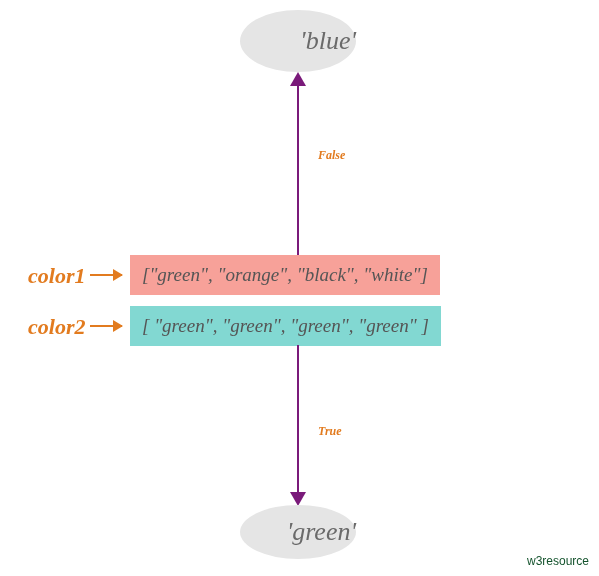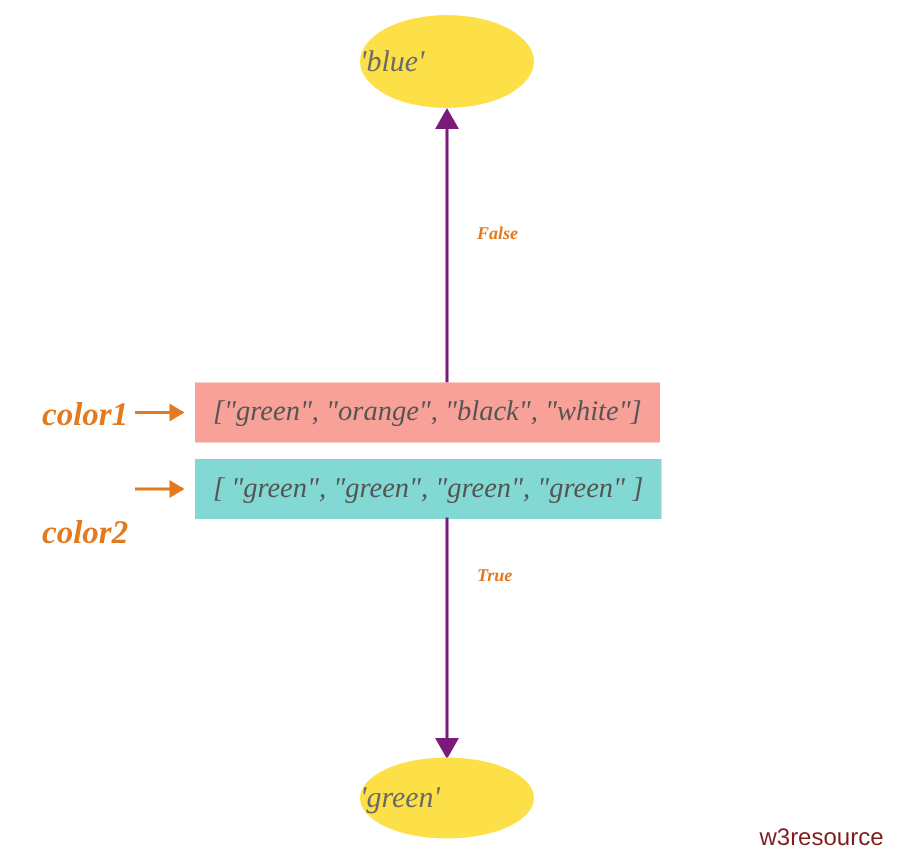--- a/index.html
+++ b/index.html
@@ -9,27 +9,27 @@
     background: #ffffff;
     font-family: Georgia, 'Times New Roman', serif;
     position: relative;
   }
   .canvas {
     position: absolute;
     inset: 0;
   }
   .ellipse {
     position: absolute;
-    background: #fde047;
+    background: #e5e5e5;
     border-radius: 50%;
     display: flex;
     align-items: center;
-    justify-content: flex-start;
+    justify-content: flex-end;
     font-style: italic;
-    font-size: 20px;
+    font-size: 26px;
     color: #6a6a6a;
   }
   .list-box {
     position: absolute;
     padding: 9px 12px;
     font-style: italic;
     font-size: 19px;
     color: #555555;
     white-space: nowrap;
   }
@@ -87,22 +87,22 @@
     width: 0; height: 0;
     border-top: 6px solid transparent;
     border-bottom: 6px solid transparent;
     border-left: 10px solid #e27b1f;
   }
   .watermark {
     position: absolute;
     right: 10px;
     bottom: 8px;
     font-family: Arial, sans-serif;
-    font-size: 16px;
-    color: #7f1d1d;
+    font-size: 12px;
+    color: #14532d;
     font-style: normal;
   }
 </style>
 </head>
 <body>
 
 <div class="canvas">
 
   <div class="ellipse" style="left:240px; top:10px; width:116px; height:62px;">
     <span>'blue'</span>
@@ -113,31 +113,31 @@
 
   <div class="edge-label" style="left:318px; top:148px;">False</div>
 
   <div class="label" style="left:28px; top:263px;">color1</div>
   <div class="label-arrow" style="left:90px; top:274px; width:32px;"></div>
 
   <div class="list-box list1" style="left:130px; top:255px;">
     <span>["green", "orange", "black", "white"]</span>
   </div>
 
-  <div class="label" style="left:28px; top:314px;margin-top:28px;">color2</div>
+  <div class="label" style="left:28px; top:314px;">color2</div>
   <div class="label-arrow" style="left:90px; top:325px; width:32px;"></div>
 
   <div class="list-box list2" style="left:130px; top:306px;">
     <span>[ "green", "green", "green", "green" ]</span>
   </div>
 
   <div class="arrow-line" style="top:345px; height:148px; left:298px;"></div>
   <div class="arrow-head-down" style="top:492px; left:298px;"></div>
 
-  <div class="edge-label" style="left:318px; top:376px;">True</div>
+  <div class="edge-label" style="left:318px; top:424px;">True</div>
 
   <div class="ellipse" style="left:240px; top:505px; width:116px; height:54px;">
     <span>'green'</span>
   </div>
 
   <div class="watermark">w3resource</div>
 
 </div>
 
 </body></html>

